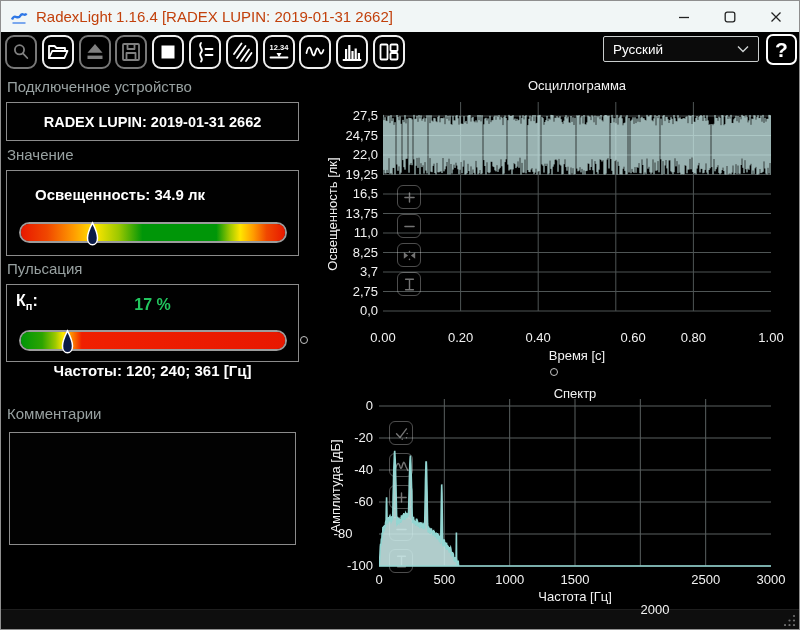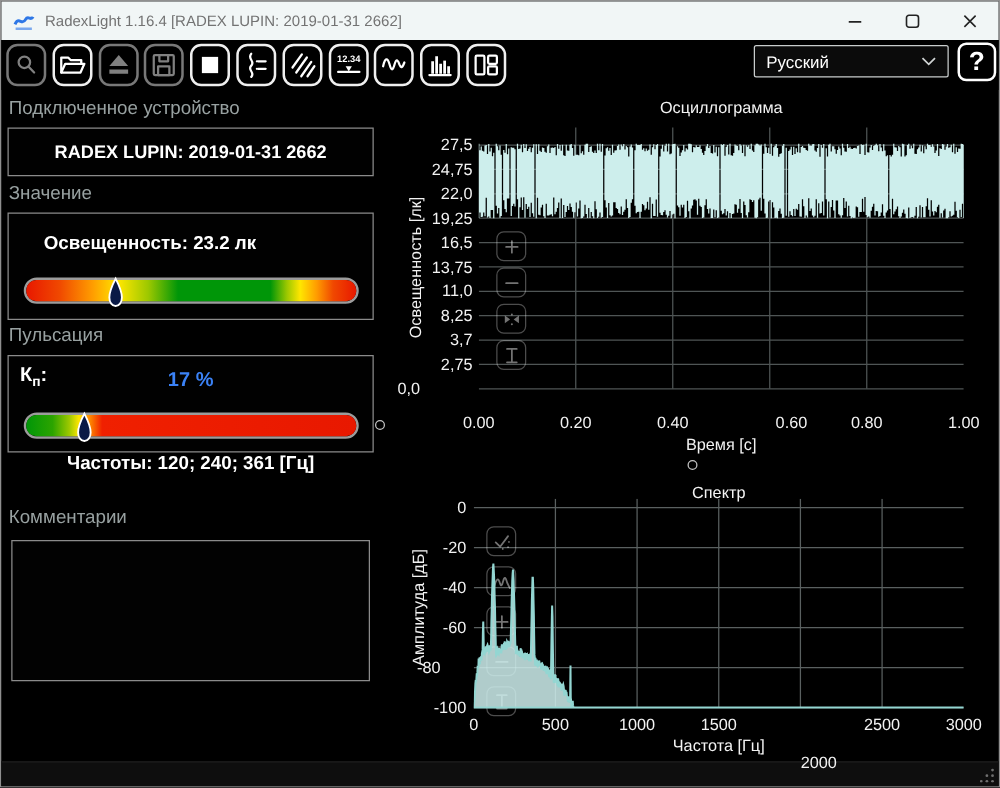--- a/index.html
+++ b/index.html
@@ -3,21 +3,21 @@
 <meta charset="utf-8">
 <style>
   html,body{margin:0;padding:0;background:#2a2a2a;}
   #win{position:relative;width:800px;height:630px;background:#000;
        font-family:"Liberation Sans",sans-serif;border:1px solid #8f8f8f;
        box-sizing:border-box;overflow:hidden;}
   
   .titlebar{position:absolute;left:0;top:0;right:0;height:31px;background:#f1f6f6;
             display:flex;align-items:center;}
   .app-icon{margin-left:9px;width:18px;height:18px;flex:0 0 auto;}
-  .tb-title{margin-left:8px;font-size:12px;color:#737373;white-space:nowrap;}
+  .tb-title{margin-left:8px;font-size:15px;color:#c2410c;white-space:nowrap;}
   .winbtns{margin-left:auto;display:flex;height:100%;}
   .wbtn{width:46px;height:100%;display:flex;align-items:center;justify-content:center;}
   
   .toolbar{position:absolute;top:31px;left:0;right:0;height:40px;background:#000;}
   .tbtn{position:absolute;top:3px;width:32px;height:34px;border:2px solid #efefef;
         border-radius:9px;box-sizing:border-box;display:flex;align-items:center;
         justify-content:center;background:#000;}
   .tbtn.disabled{opacity:.5;}
   .tbtn svg{width:24px;height:24px;}
   .lang{position:absolute;left:602px;top:35px;width:156px;height:26px;border:1px solid #c9cdcd;
@@ -34,21 +34,21 @@
               justify-content:center;color:#fff;font-weight:bold;font-size:14.5px;}
   #value-box{left:5px;top:169px;width:293px;height:86px;}
   #value-reading{position:absolute;left:28px;top:15px;font-weight:bold;font-size:15px;color:#fff;}
   .scalebar{position:absolute;left:12px;width:268px;height:21px;border:2px solid #9c9c9c;
             border-radius:11px;box-sizing:border-box;}
   .scalebar .grad{position:absolute;left:0;top:0;right:0;bottom:0;border-radius:8px;}
   .dropmark{position:absolute;top:-3px;width:13px;height:26px;}
   #puls-box{left:5px;top:283px;width:293px;height:78px;}
   #kp{position:absolute;left:9px;top:7px;color:#fff;font-weight:bold;font-size:16px;}
   #kp sub{font-size:11px;}
-  #puls-value{position:absolute;left:0;right:0;top:11px;text-align:center;color:#3b82f6;
+  #puls-value{position:absolute;left:0;right:0;top:11px;text-align:center;color:#22c55e;
               font-weight:bold;font-size:16px;}
   #puls-freq{position:absolute;left:0;right:0;top:77px;text-align:center;color:#fff;
              font-weight:bold;font-size:15px;}
   #comments-area{position:absolute;left:8px;top:431px;width:287px;height:113px;background:#020202;
                  border:1px solid #8b8b8b;box-sizing:border-box;resize:none;color:#ddd;
                  font-family:"Liberation Sans",sans-serif;font-size:13px;outline:none;}
   
   .clab{position:absolute;color:#f2f2f2;font-size:13px;white-space:nowrap;}
   .ylab{position:absolute;color:#f2f2f2;font-size:13px;white-space:nowrap;
         transform:translate(-50%,-50%) rotate(-90deg);}
@@ -182,21 +182,21 @@
     <span>?</span>
   </div>
 
   <div class="sechead" style="left:6px;top:77px;">Подключенное устройство</div>
   <div class="box" id="device-box">
     <span>RADEX LUPIN: 2019-01-31 2662</span>
   </div>
 
   <div class="sechead" style="left:6px;top:145px;">Значение</div>
   <div class="box" id="value-box">
-    <div id="value-reading">Освещенность: 23.2 лк</div>
+    <div id="value-reading">Освещенность: 34.9 лк</div>
     <div class="scalebar" style="top:51px;" id="value-bar">
       <div class="grad" id="value-grad" style="background: linear-gradient(90deg, rgb(232, 24, 0) 0%, rgb(240, 72, 0) 10%, rgb(255, 156, 0) 20%, rgb(255, 230, 0) 28%, rgb(156, 200, 0) 37%, rgb(0, 150, 8) 46%, rgb(0, 150, 8) 74%, rgb(156, 200, 0) 79%, rgb(255, 230, 0) 83%, rgb(255, 156, 0) 88%, rgb(240, 72, 0) 93%, rgb(232, 24, 0) 100%);"></div>
       <div class="dropmark" id="value-marker" style="left: calc(27% - 6.5px);"><svg viewBox="0 0 14 26" width="13" height="26">
             <path d="M7 1 C7 1 1.6 11.5 1.6 17.2 C1.6 21.6 4 24.6 7 24.6 C10 24.6 12.4 21.6 12.4 17.2 C12.4 11.5 7 1 7 1 Z" fill="#0a1a46" stroke="#fff" stroke-width="1.6"></path>
           </svg></div>
     </div>
   </div>
 
   <div class="sechead" style="left:6px;top:259px;">Пульсация</div>
   <div class="box" id="puls-box">
@@ -244,21 +244,21 @@
       <line x1="0" y1="95" x2="388" y2="95" stroke="#4f5555" stroke-width="1"></line>
       <line x1="0" y1="75.5" x2="388" y2="75.5" stroke="#4f5555" stroke-width="1"></line>
       <line x1="0" y1="56" x2="388" y2="56" stroke="#4f5555" stroke-width="1"></line>
       <line x1="0" y1="36.5" x2="388" y2="36.5" stroke="#4f5555" stroke-width="1"></line>
       <line x1="0" y1="17" x2="388" y2="17" stroke="#4f5555" stroke-width="1"></line>
       <line x1="77.60000000000001" y1="3" x2="77.60000000000001" y2="212" stroke="#4f5555" stroke-width="1"></line>
       <line x1="155.20000000000002" y1="3" x2="155.20000000000002" y2="212" stroke="#4f5555" stroke-width="1"></line>
       <line x1="232.79999999999998" y1="3" x2="232.79999999999998" y2="212" stroke="#4f5555" stroke-width="1"></line>
       <line x1="310.40000000000003" y1="3" x2="310.40000000000003" y2="212" stroke="#4f5555" stroke-width="1"></line>
     </svg>
-    <div class="clab" style="left: 317px; top: 302px; width: 60px; text-align: left;">0,0</div>
+    <div class="clab" style="left: 317px; top: 302px; width: 60px; text-align: right;">0,0</div>
     <div class="clab" style="left: 317px; top: 282.5px; width: 60px; text-align: right;">2,75</div>
     <div class="clab" style="left: 317px; top: 263px; width: 60px; text-align: right;">3,7</div>
     <div class="clab" style="left: 317px; top: 243.5px; width: 60px; text-align: right;">8,25</div>
     <div class="clab" style="left: 317px; top: 224px; width: 60px; text-align: right;">11,0</div>
     <div class="clab" style="left: 317px; top: 204.5px; width: 60px; text-align: right;">13,75</div>
     <div class="clab" style="left: 317px; top: 185px; width: 60px; text-align: right;">16,5</div>
     <div class="clab" style="left: 317px; top: 165.5px; width: 60px; text-align: right;">19,25</div>
     <div class="clab" style="left: 317px; top: 146px; width: 60px; text-align: right;">22,0</div>
     <div class="clab" style="left: 317px; top: 126.5px; width: 60px; text-align: right;">24,75</div>
     <div class="clab" style="left: 317px; top: 107px; width: 60px; text-align: right;">27,5</div>

